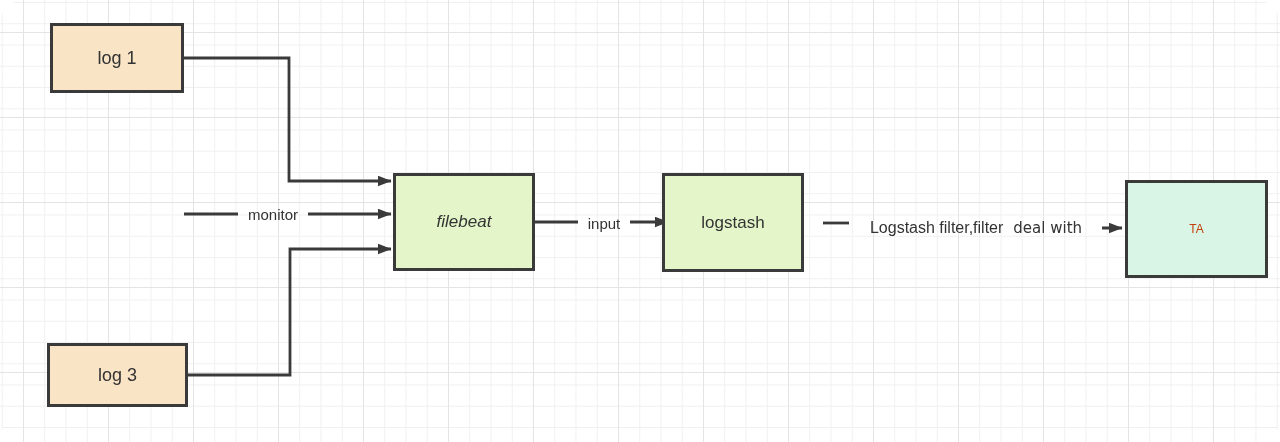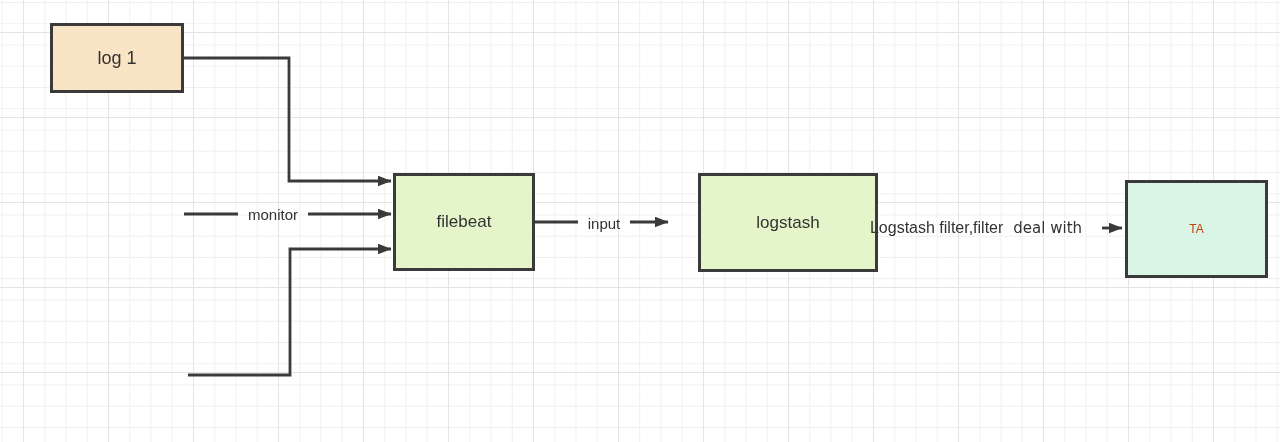--- a/index.html
+++ b/index.html
@@ -24,20 +24,21 @@
     height: 442px;
     overflow: hidden;
     background-color: var(--background);
     background-image:
       linear-gradient(to right, var(--grid-major) 1px, transparent 1px),
       linear-gradient(to bottom, var(--grid-major) 1px, transparent 1px),
       linear-gradient(to right, var(--grid-minor) 1px, transparent 1px),
       linear-gradient(to bottom, var(--grid-minor) 1px, transparent 1px);
     background-size: 85px 85px, 85px 85px, 21.25px 21.25px, 21.25px 21.25px;
     background-position: 23px 32px, 23px 32px, 1.75px 2px, 1.75px 2px;
+    border-radius: 24px;
   }
   .edges {
     position: absolute;
     left: 0; top: 0;
     width: 1280px; height: 442px;
     pointer-events: none;
   }
   .edges path {
     fill: none;
     stroke: var(--stroke);
@@ -54,22 +55,22 @@
     text-align: center;
     white-space: nowrap;
   }
   .node.log { background: var(--node-log-fill); font-size: 18px; }
   .node.process { background: var(--node-process-fill); }
   .node.output { background: var(--node-output-fill); font-size: 12px; color: #c2410c; }
 
   #node-log1 { left: 50px;  top: 23px;  width: 134px; height: 70px; }
   #node-log2 { left: 50px;  top: 179px; width: 134px; height: 69px; }
   #node-log3 { left: 47px;  top: 343px; width: 141px; height: 64px; }
-  #node-filebeat { left: 393px;  top: 173px; width: 142px; height: 98px; }
-  #node-logstash { left: 698px;  top: 173px; width: 180px; height: 99px; }
+  #node-filebeat { left: 393px;  top: 173px; width: 142px; height: 98px; font-style: italic; }
+  #node-logstash { left: 662px;  top: 173px; width: 142px; height: 99px; }
   #node-ta       { left: 1125px; top: 180px; width: 143px; height: 98px; }
 
   .edge-label {
     position: absolute;
     transform: translate(-50%, -50%);
     font-size: 15px;
     color: var(--text);
     white-space: nowrap;
     line-height: 1;
   }
@@ -112,20 +113,23 @@
       <path d="M823,223 L849,223"></path>
       <path d="M1102,228 L1122,228" marker-end="url(#arrow)"></path>
     </g>
   </svg>
 
   <div id="node-log1" class="node log">
     <span>log 1</span>
   </div>
 
 
+  <div id="node-log3" class="node log">
+    <span>log 3</span>
+  </div>
 
   <div id="node-filebeat" class="node process">
     <span>filebeat</span>
   </div>
 
   <div id="node-logstash" class="node process">
     <span>logstash</span>
   </div>
 
   <div id="node-ta" class="node output">

